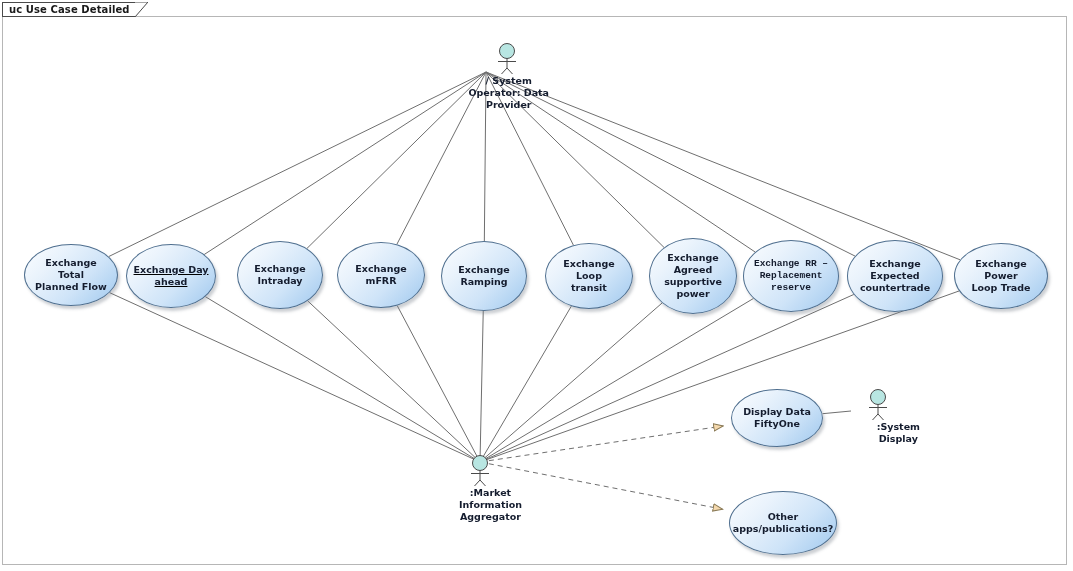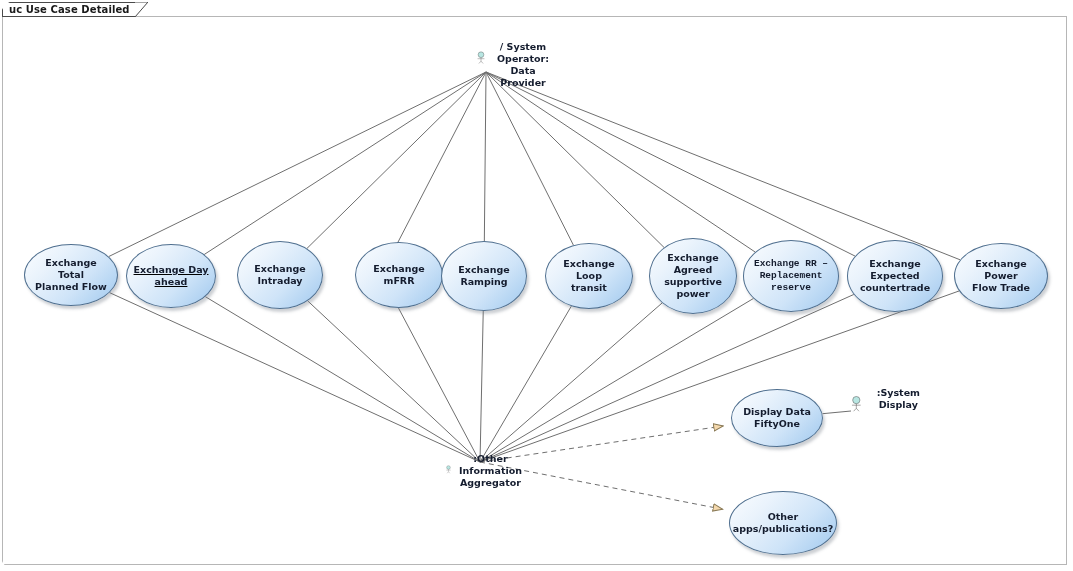--- a/index.html
+++ b/index.html
@@ -9,21 +9,20 @@
     background: #ffffff;
     font-family: "DejaVu Sans", "Liberation Sans", sans-serif;
   }
 
   #diagram-root {
     position: relative;
     width: 1073px;
     height: 571px;
     overflow: hidden;
     background: #ffffff;
-    border-radius: 18px;
   }
 
   
   .canvas-frame {
     position: absolute;
     left: 2px;
     top: 16px;
     width: 1065px;
     height: 549px;
     border: 1px solid #b6b6b6;
@@ -97,22 +96,22 @@
     line-height: 12px;
     padding: 0 6px;
     white-space: pre-line;
   }
 
   
   .actor {
     position: absolute;
     z-index: 25;
     display: flex;
-    flex-direction: row;
-    align-items: flex-start;
+    flex-direction: column;
+    align-items: flex-end;
   }
   .actor-figure { display: block; }
   .actor-label {
     font-size: 9.5px;
     font-weight: bold;
     color: #141c2e;
     line-height: 12px;
     text-align: center;
     white-space: pre-line;
     margin-top: 1px;
@@ -176,21 +175,21 @@
 Planned Flow</span>
       </div>
       <div class="usecase" style="left: 126px; top: 244px; width: 90px; height: 64px; text-decoration: underline;">
         <span class="usecase-label">Exchange Day
 ahead</span>
       </div>
       <div class="usecase" style="left: 237px; top: 241px; width: 86px; height: 68px;">
         <span class="usecase-label">Exchange
 Intraday</span>
       </div>
-      <div class="usecase" style="left: 355px; top: 242px; width: 88px; height: 66px;">
+      <div class="usecase" style="left: 337px; top: 242px; width: 88px; height: 66px;">
         <span class="usecase-label">Exchange mFRR</span>
       </div>
       <div class="usecase" style="left: 441px; top: 241px; width: 86px; height: 70px;">
         <span class="usecase-label">Exchange
 Ramping</span>
       </div>
       <div class="usecase" style="left: 545px; top: 243px; width: 88px; height: 66px;">
         <span class="usecase-label">Exchange Loop
 transit</span>
       </div>
@@ -205,21 +204,21 @@
 Replacement
 reserve</span>
       </div>
       <div class="usecase" style="left: 847px; top: 240px; width: 96px; height: 72px;">
         <span class="usecase-label">Exchange
 Expected
 countertrade</span>
       </div>
       <div class="usecase" style="left: 954px; top: 243px; width: 94px; height: 66px;">
         <span class="usecase-label">Exchange Power
-Flow Trade</span>
+Loop Trade</span>
       </div>
       <div class="usecase" style="left: 731px; top: 389px; width: 92px; height: 58px;">
         <span class="usecase-label">Display Data
 FiftyOne</span>
       </div>
       <div class="usecase" style="left: 729px; top: 491px; width: 108px; height: 64px;">
         <span class="usecase-label">Other
 apps/publications?</span>
       </div>
     </div>
@@ -232,21 +231,21 @@
         </svg>
         <div class="actor-label">/ System
 Operator: Data
 Provider</div>
       </div>
       <div class="actor" style="left: 438px; top: 452px; width: 84px;">
         <svg width="84" height="34" viewBox="0 0 84 34" class="actor-figure">
           <circle cx="42" cy="11" r="7.5" fill="#b8e6e2" stroke="#4a4a4a" stroke-width="1"></circle>
           <path d="M42,18.5 L42,28 M33,21.5 L51,21.5 M42,28 L36.5,34 M42,28 L47.5,34" fill="none" stroke="#4a4a4a" stroke-width="1"></path>
         </svg>
-        <div class="actor-label">:Other
+        <div class="actor-label">:Market
 Information
 Aggregator</div>
       </div>
       <div class="actor" style="left: 836px; top: 386px; width: 84px;">
         <svg width="84" height="34" viewBox="0 0 84 34" class="actor-figure">
           <circle cx="42" cy="11" r="7.5" fill="#b8e6e2" stroke="#4a4a4a" stroke-width="1"></circle>
           <path d="M42,18.5 L42,28 M33,21.5 L51,21.5 M42,28 L36.5,34 M42,28 L47.5,34" fill="none" stroke="#4a4a4a" stroke-width="1"></path>
         </svg>
         <div class="actor-label">:System
 Display</div>

